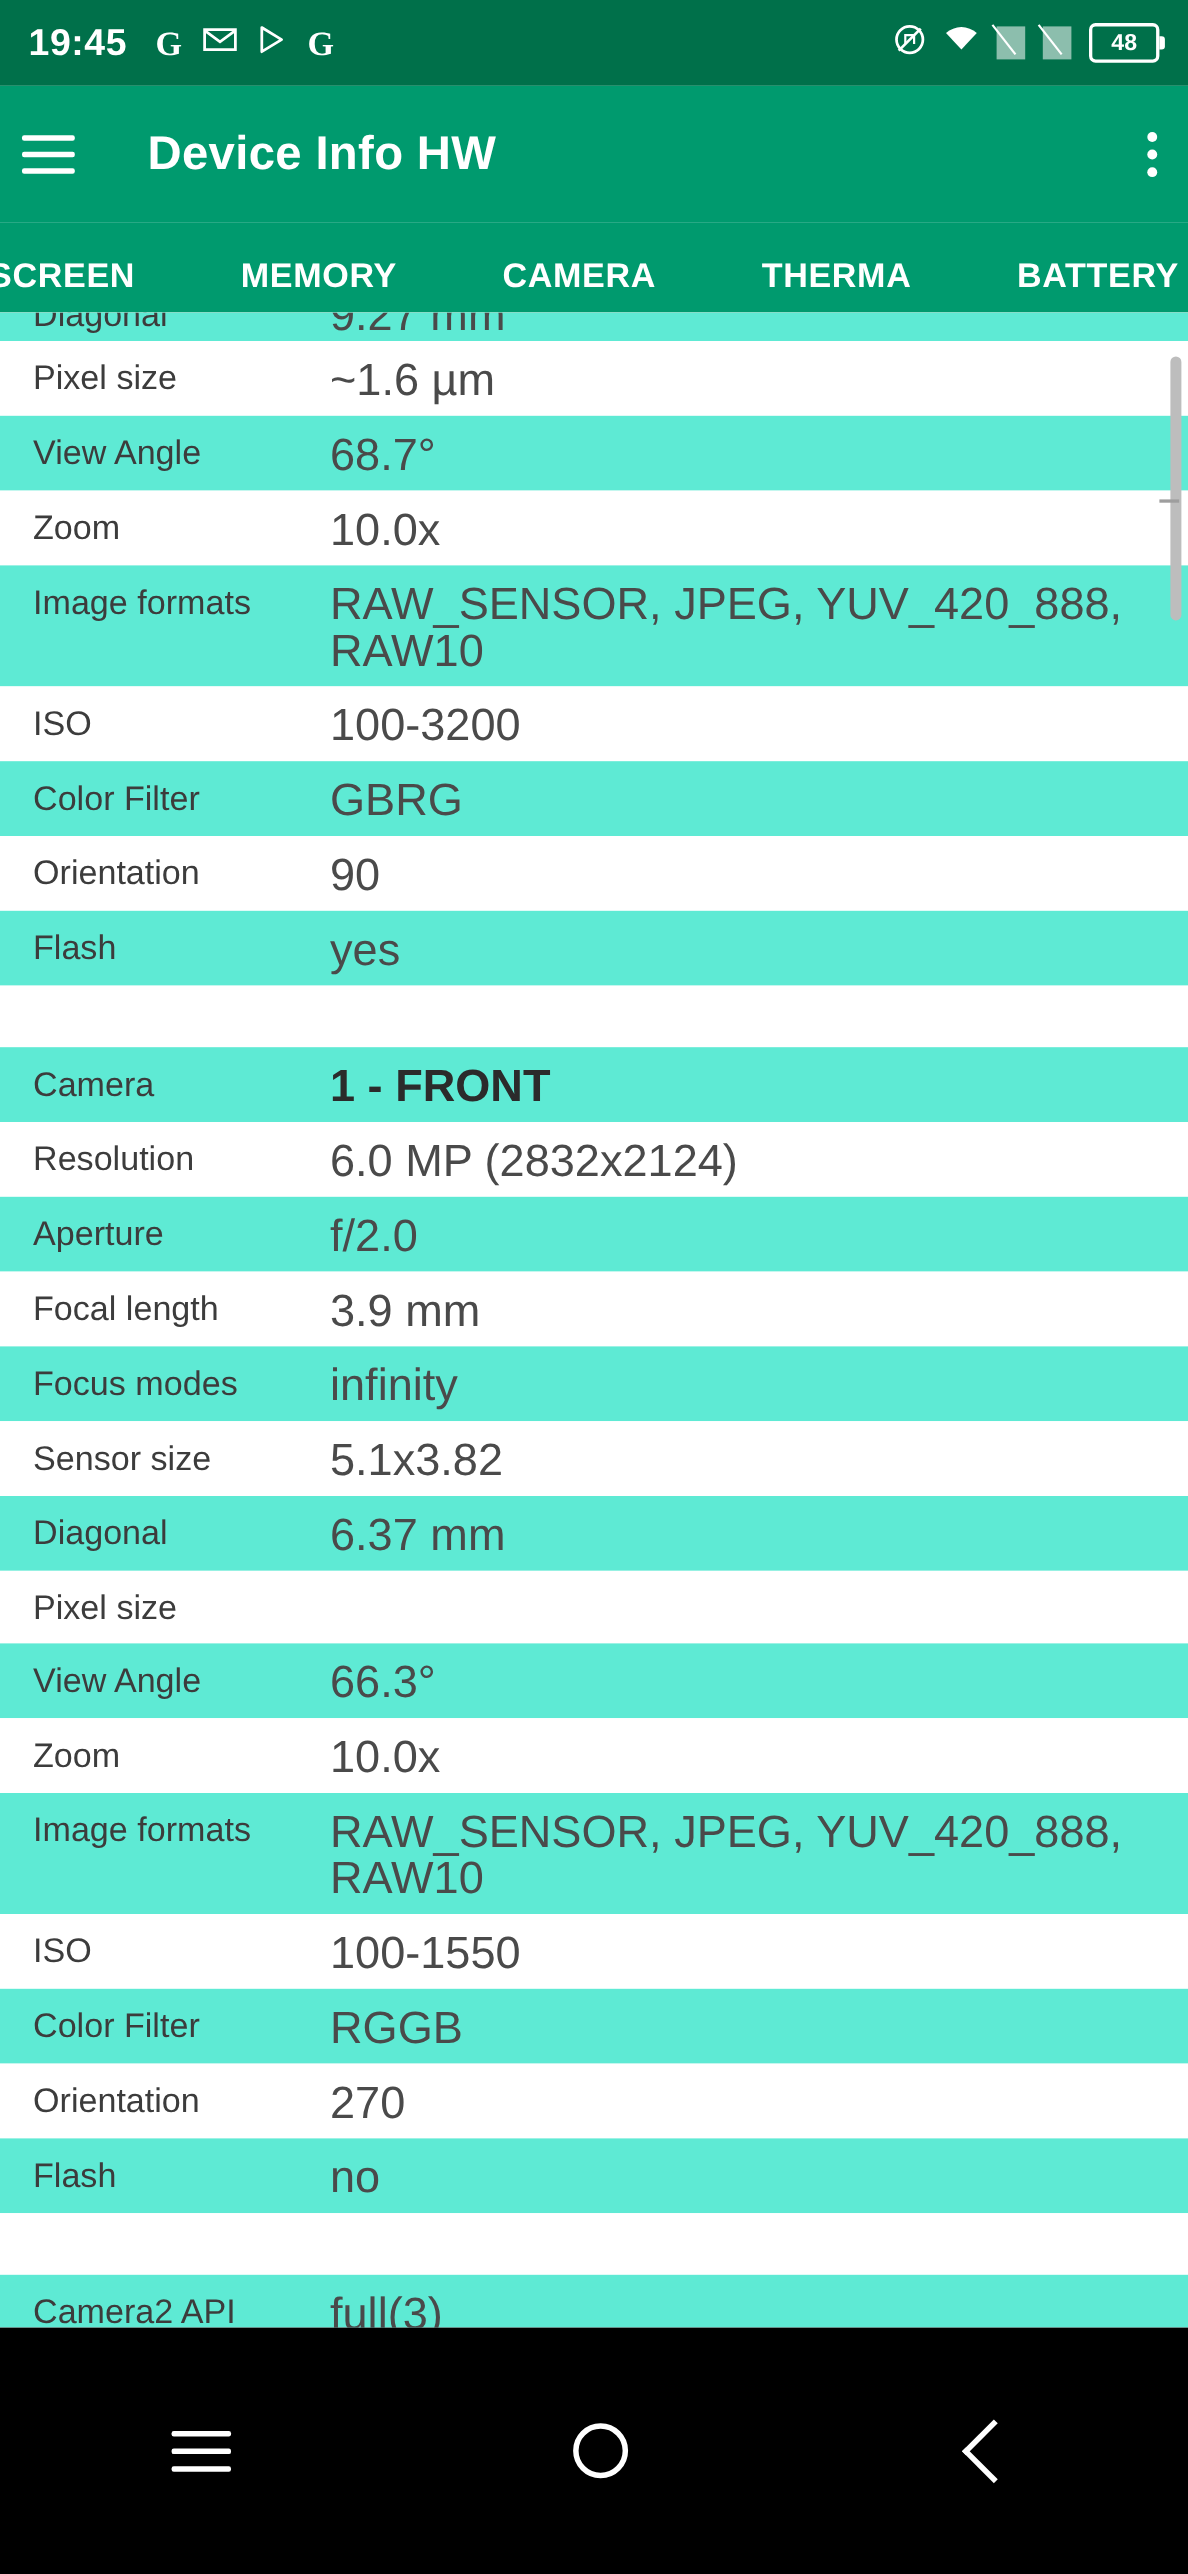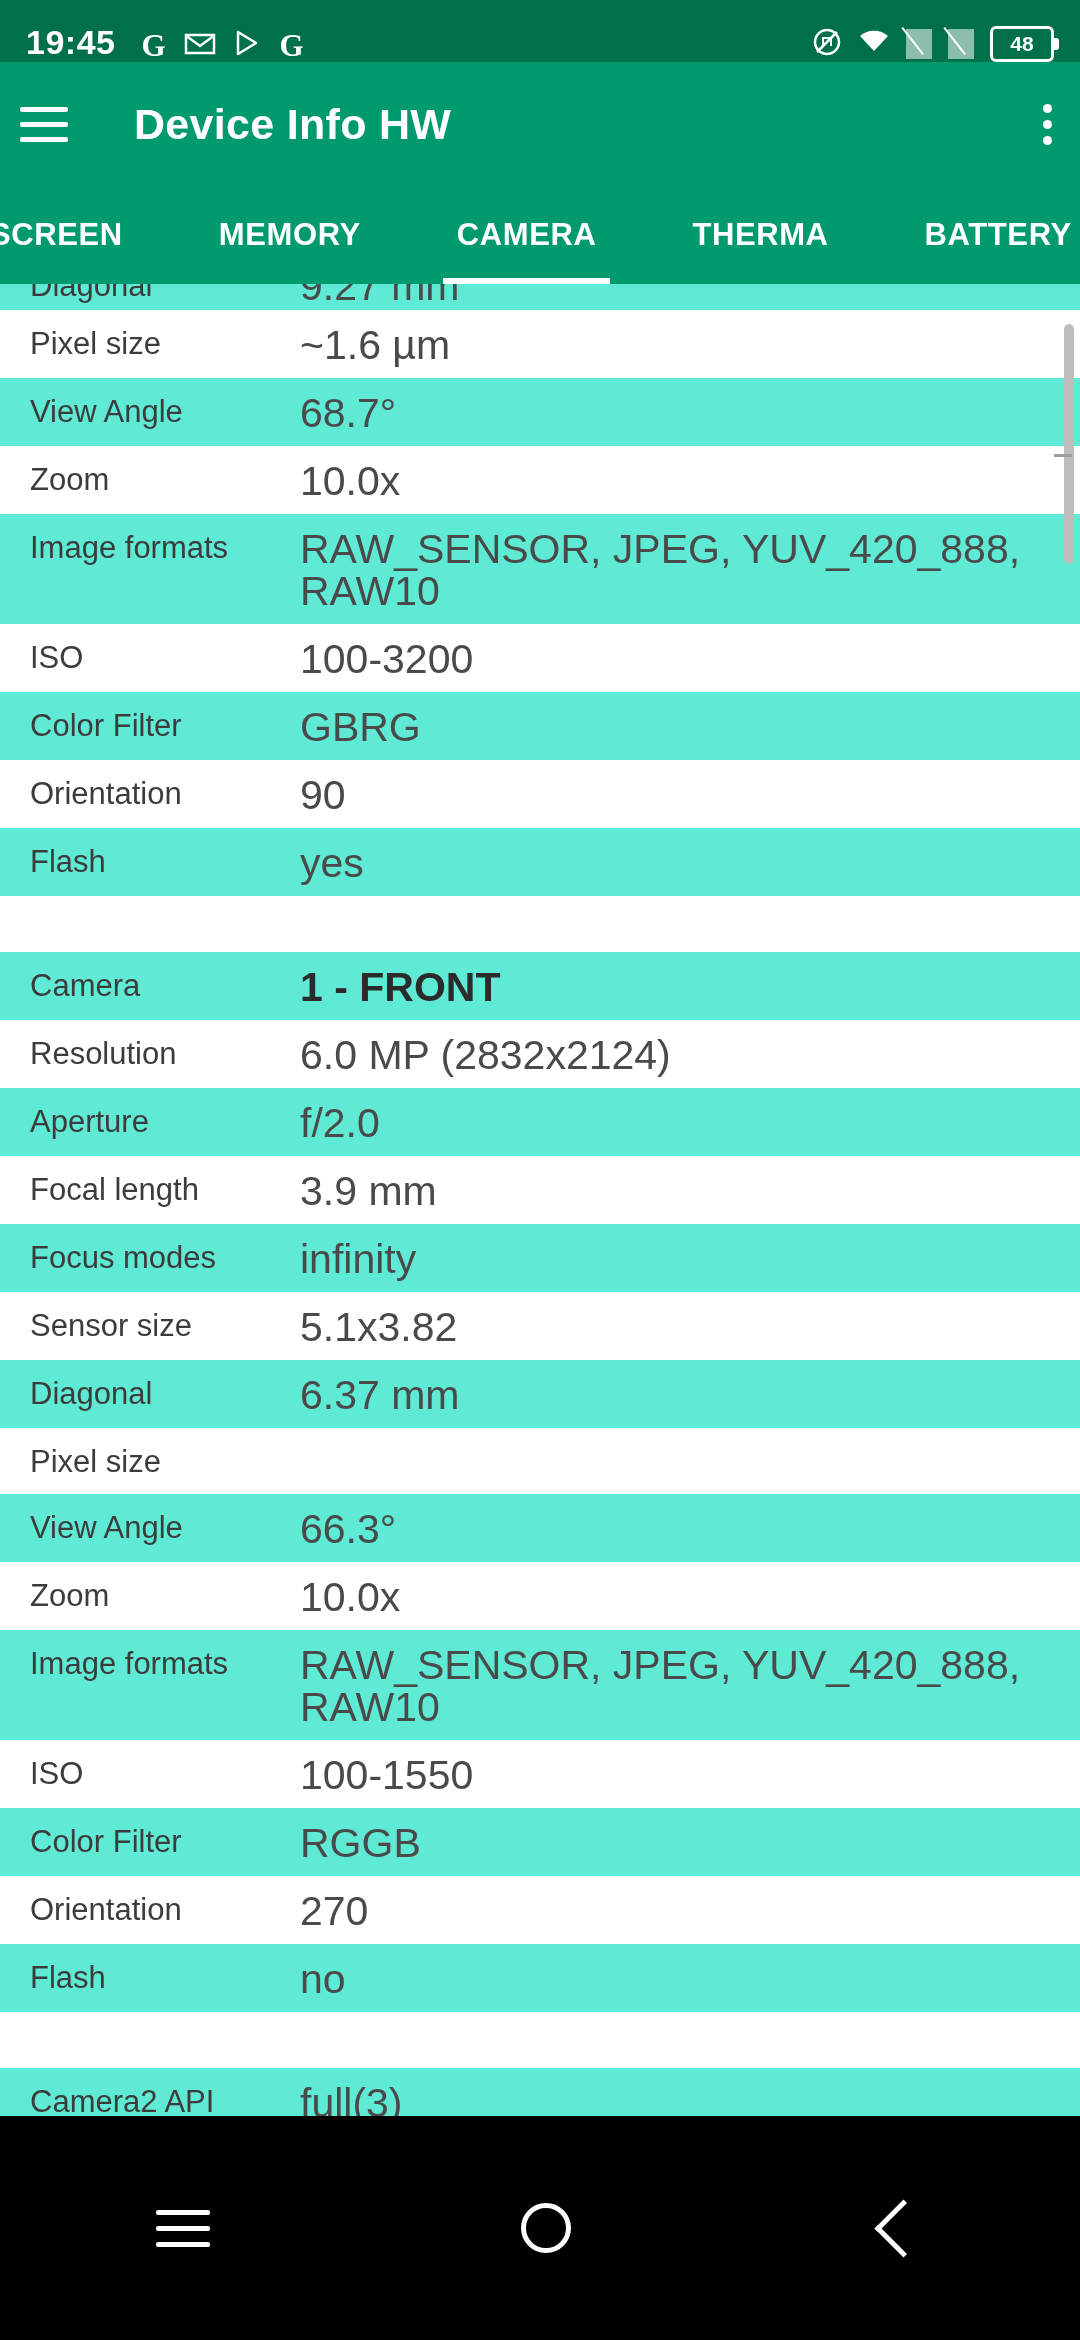--- a/index.html
+++ b/index.html
@@ -10,24 +10,24 @@
   body {
     width: 1080px;
     height: 2340px;
     font-family: "Liberation Sans", sans-serif;
     overflow: hidden;
     position: relative;
   }
 
   
   .status-bar {
-    height: 62px;
+    height: 78px;
     background: #00704a;
     display: flex;
-    align-items: flex-end;
+    align-items: center;
     padding: 0 26px;
     box-sizing: border-box;
     color: #ffffff;
   }
   .status-time {
     font-size: 34px;
     font-weight: bold;
     letter-spacing: 0.5px;
   }
   .status-left-icons {

